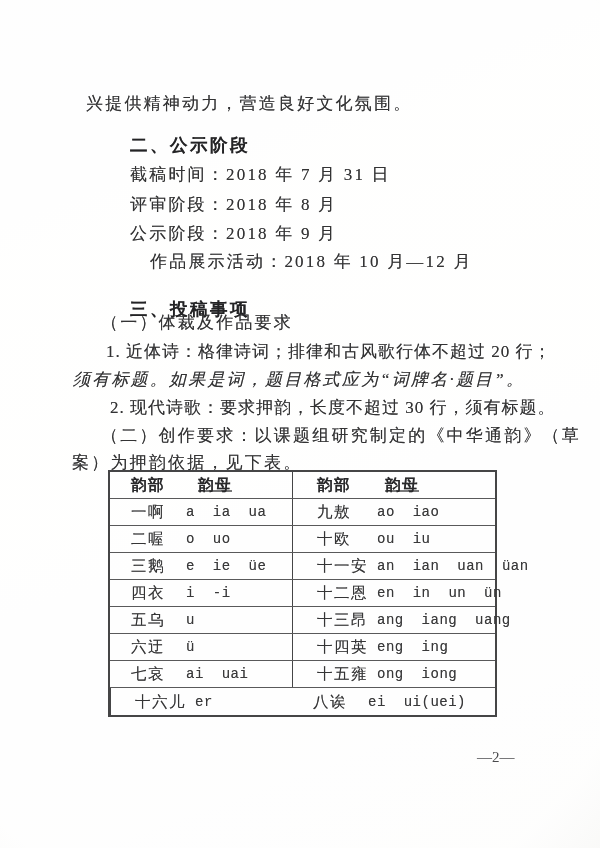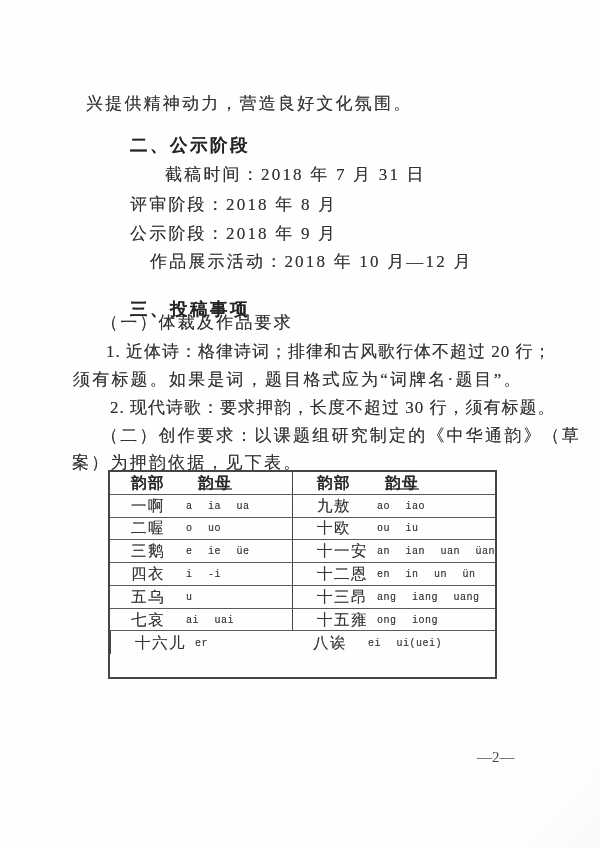--- a/index.html
+++ b/index.html
@@ -38,21 +38,21 @@
   }
   .num {
     letter-spacing: 1px;
   }
   
   .rhyme-table {
     position: absolute;
     left: 108px;
     top: 470px;
     width: 389px;
-    height: 209px;
+    height: 247px;
     border: 2px solid #454546;
     box-sizing: border-box;
     display: grid;
     grid-template-rows: repeat(9, 1fr);
     background: rgba(255,255,255,0.35);
   }
   .t-row {
     display: grid;
     grid-template-columns: 182px 1fr;
     border-bottom: 1.2px solid #59595a;
@@ -77,21 +77,21 @@
     white-space: nowrap;
     text-shadow: 0 0 0.6px rgba(50,50,52,0.5);
   }
   .t-half.right .t-label { left: 24px; }
   .t-vowels {
     position: absolute;
     left: 76px;
     top: 50%;
     transform: translateY(-50%);
     font-family: "Liberation Mono", "DejaVu Sans Mono", monospace;
-    font-size: 10px;
+    font-size: 14px;
     letter-spacing: 0.5px;
     word-spacing: 9px;
     color: #39393a;
     white-space: nowrap;
     text-shadow: 0 0 0.5px rgba(50,50,52,0.5);
   }
   .t-half.right .t-vowels { left: 84px; }
   .t-head .t-label,
   .t-head .t-vowels {
     font-family: "Liberation Serif", "DejaVu Serif", serif;
@@ -115,31 +115,31 @@
 </style>
 </head>
 <body>
 
 <div class="page">
 
   <div class="line" style="left:86px;  top:92px;">兴提供精神动力，营造良好文化氛围。</div>
 
   <div class="line heading" style="left:130px; top:133px;">二、公示阶段</div>
 
-  <div class="line" style="left:130px; top:163px;margin-left:35px;">截稿时间：2018 年 7 月 31 日</div>
+  <div class="line" style="left:130px; top:163px;">截稿时间：2018 年 7 月 31 日</div>
   <div class="line" style="left:130px; top:193px;">评审阶段：2018 年 8 月</div>
   <div class="line" style="left:130px; top:222px;">公示阶段：2018 年 9 月</div>
   <div class="line" style="left:130px; top:250px;margin-left:20px;">作品展示活动：2018 年 10 月—12 月</div>
 
   <div class="line heading" style="left:130px; top:280px;margin-top:17px;">三、投稿事项</div>
 
   <div class="line" style="left:101px; top:311px;">（一）体裁及作品要求</div>
 
   <div class="line num" style="left:106px; top:340px;">1. 近体诗：格律诗词；排律和古风歌行体不超过 20 行；</div>
-  <div class="line" style="left:73px;  top:368px;">须有标题。如果是词，题目格式应为“词牌名·题目”。</div>
+  <div class="line" style="left:73px;  top:368px;font-style:italic;">须有标题。如果是词，题目格式应为“词牌名·题目”。</div>
   <div class="line num" style="left:110px; top:396px;">2. 现代诗歌：要求押韵，长度不超过 30 行，须有标题。</div>
   <div class="line" style="left:101px; top:424px;">（二）创作要求：以课题组研究制定的《中华通韵》（草</div>
   <div class="line" style="left:72px;  top:451px;">案）为押韵依据，见下表。</div>
 
   <div class="rhyme-table">
 
     <div class="t-row t-head">
       <div class="t-half">
         <span class="t-label">韵部</span>
         <span class="t-vowels">韵母</span>
@@ -198,20 +198,30 @@
       <div class="t-half">
         <span class="t-label">五乌</span>
         <span class="t-vowels">u</span>
       </div>
       <div class="t-half right">
         <span class="t-label">十三昂</span>
         <span class="t-vowels">ang iang uang</span>
       </div>
     </div>
 
+    <div class="t-row">
+      <div class="t-half">
+        <span class="t-label">六迂</span>
+        <span class="t-vowels">ü</span>
+      </div>
+      <div class="t-half right">
+        <span class="t-label">十四英</span>
+        <span class="t-vowels">eng ing</span>
+      </div>
+    </div>
 
     <div class="t-row">
       <div class="t-half">
         <span class="t-label">七哀</span>
         <span class="t-vowels">ai uai</span>
       </div>
       <div class="t-half right">
         <span class="t-label">十五雍</span>
         <span class="t-vowels">ong iong</span>
       </div>

